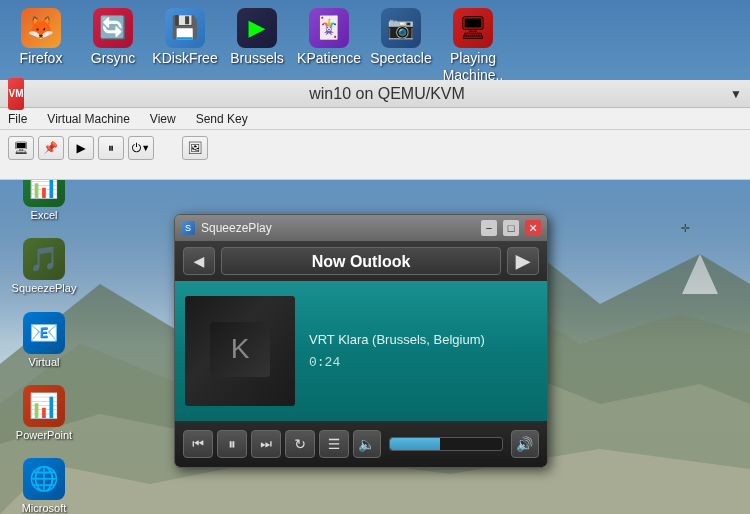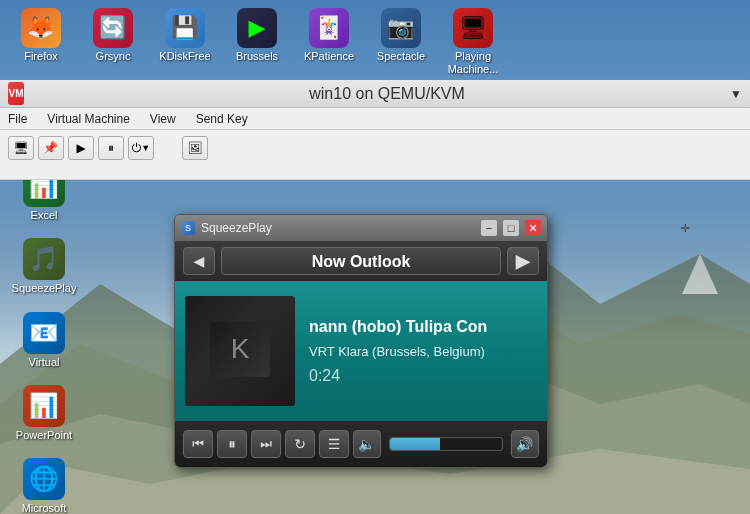--- a/index.html
+++ b/index.html
@@ -33,21 +33,21 @@
       height: 40px;
       border-radius: 8px;
       display: flex;
       align-items: center;
       justify-content: center;
       font-size: 22px;
       margin-bottom: 2px;
     }
 
     .desktop-icon .icon-label {
-      font-size: 11px;
+      font-size: 14px;
       color: white;
       text-shadow: 1px 1px 2px rgba(0,0,0,0.8);
       text-align: center;
       line-height: 1.2;
     }
 
     
     #left-icons {
       position: absolute;
       left: 0;
@@ -102,21 +102,21 @@
       height: 28px;
       background: linear-gradient(180deg, #e8e8e8 0%, #d8d8d8 100%);
       display: flex;
       align-items: center;
       padding: 0 8px;
       border-bottom: 1px solid #bbb;
     }
 
     .vm-icon {
       width: 16px;
-      height: 23px;
+      height: 32px;
       background: linear-gradient(135deg, #e44, #c22);
       border-radius: 3px;
       margin-right: 20px;
       display: flex;
       align-items: center;
       justify-content: center;
       font-size: 9px;
       color: white;
       font-weight: bold;
     }
@@ -307,22 +307,23 @@
       white-space: nowrap;
       overflow: hidden;
     }
 
     #sp-station-name {
       font-size: 13px;
       color: #e0f0f0;
     }
 
     #sp-time {
-      font-size: 16px;
+      font-size: 13px;
       color: #c0e0e0;
+      font-family: Liberation Mono, monospace;
     }
 
     #sp-controls {
       height: 46px;
       background: linear-gradient(180deg, #2a2a2a 0%, #1a1a1a 100%);
       display: flex;
       align-items: center;
       padding: 0 8px;
       gap: 4px;
     }
@@ -558,21 +559,20 @@
       <div id="sp-album-art">
 
         <div style="position:absolute;inset:0;display:flex;align-items:center;justify-content:center;flex-direction:column;">
           <div style="width:60px;height:55px;background:linear-gradient(135deg,#1a1a1a,#333);border-radius:4px;margin-bottom:4px;display:flex;align-items:center;justify-content:center;">
             <span style="font-size:28px;color:#888;">K</span>
           </div>
         </div>
       </div>
 
       <div id="sp-track-info">
-        <div id="sp-track-name">nann (hobo) Tulipa Con</div>
         <div id="sp-station-name">VRT Klara (Brussels, Belgium)</div>
         <div id="sp-time">0:24</div>
       </div>
     </div>
 
     <div id="sp-controls">
       <div class="sp-ctrl-btn">⏮</div>
       <div class="sp-ctrl-btn play-pause">⏸</div>
       <div class="sp-ctrl-btn">⏭</div>
       <div class="sp-ctrl-btn" style="font-size:14px;">↻</div>

